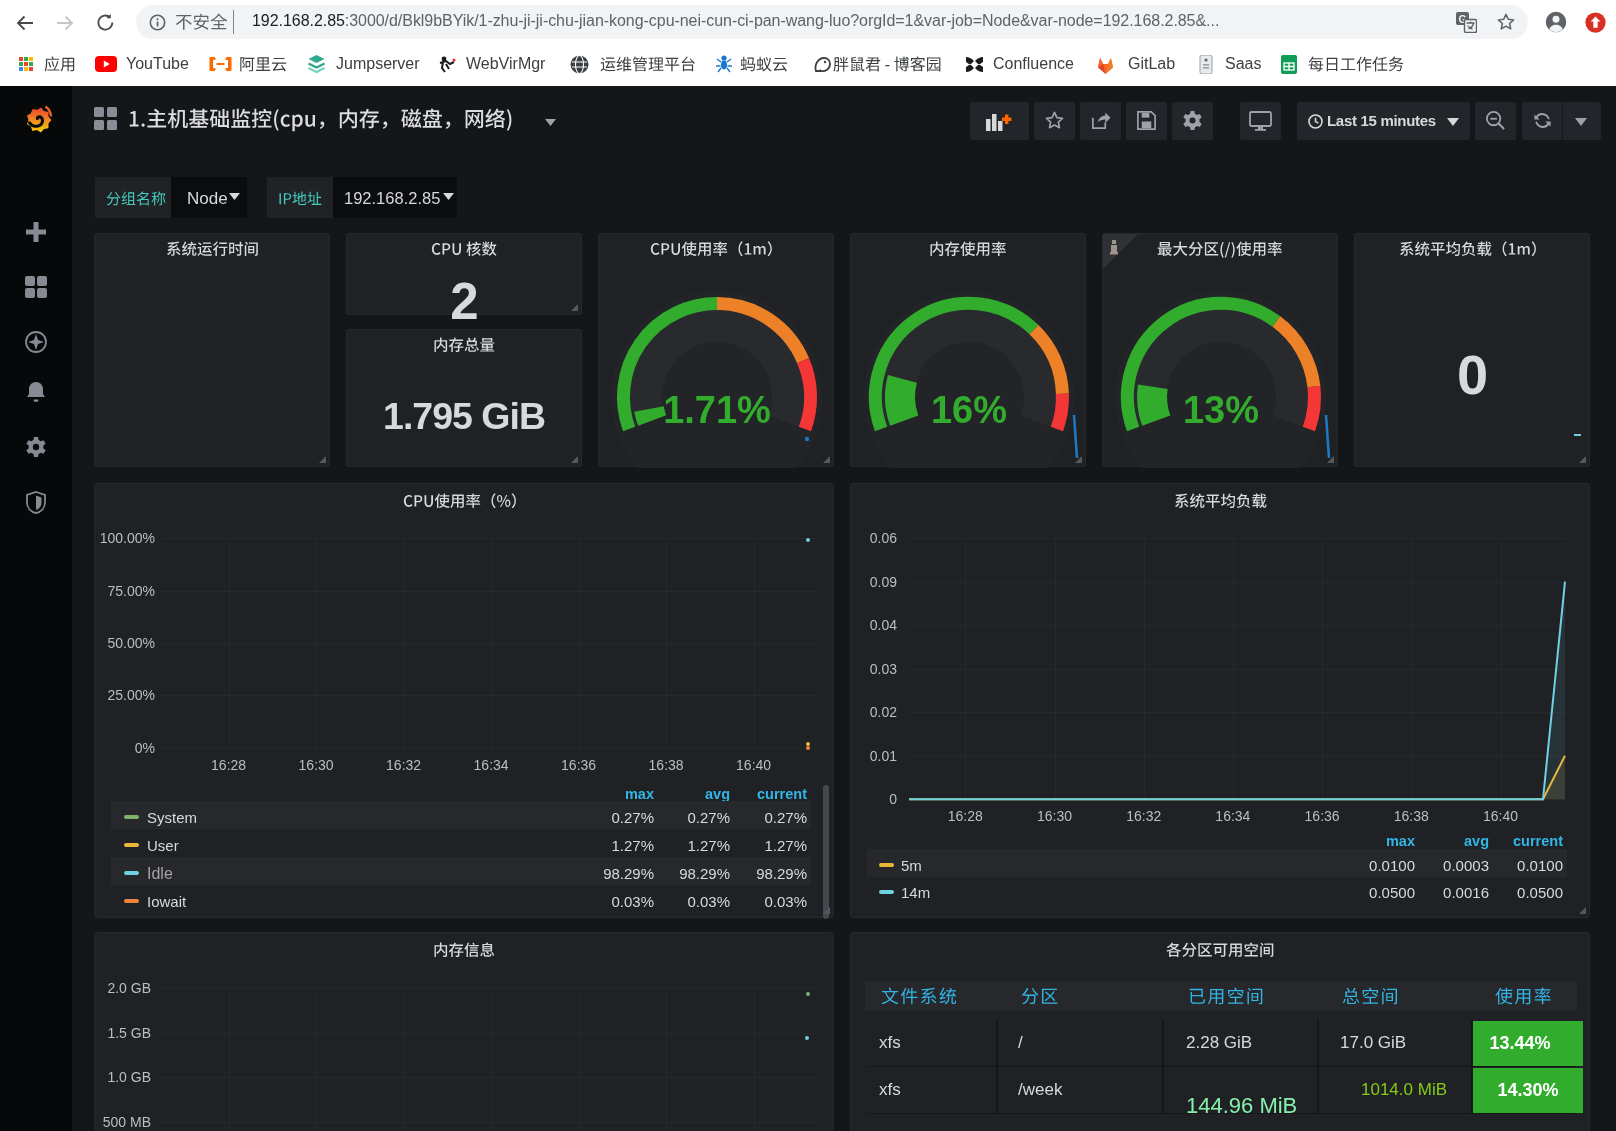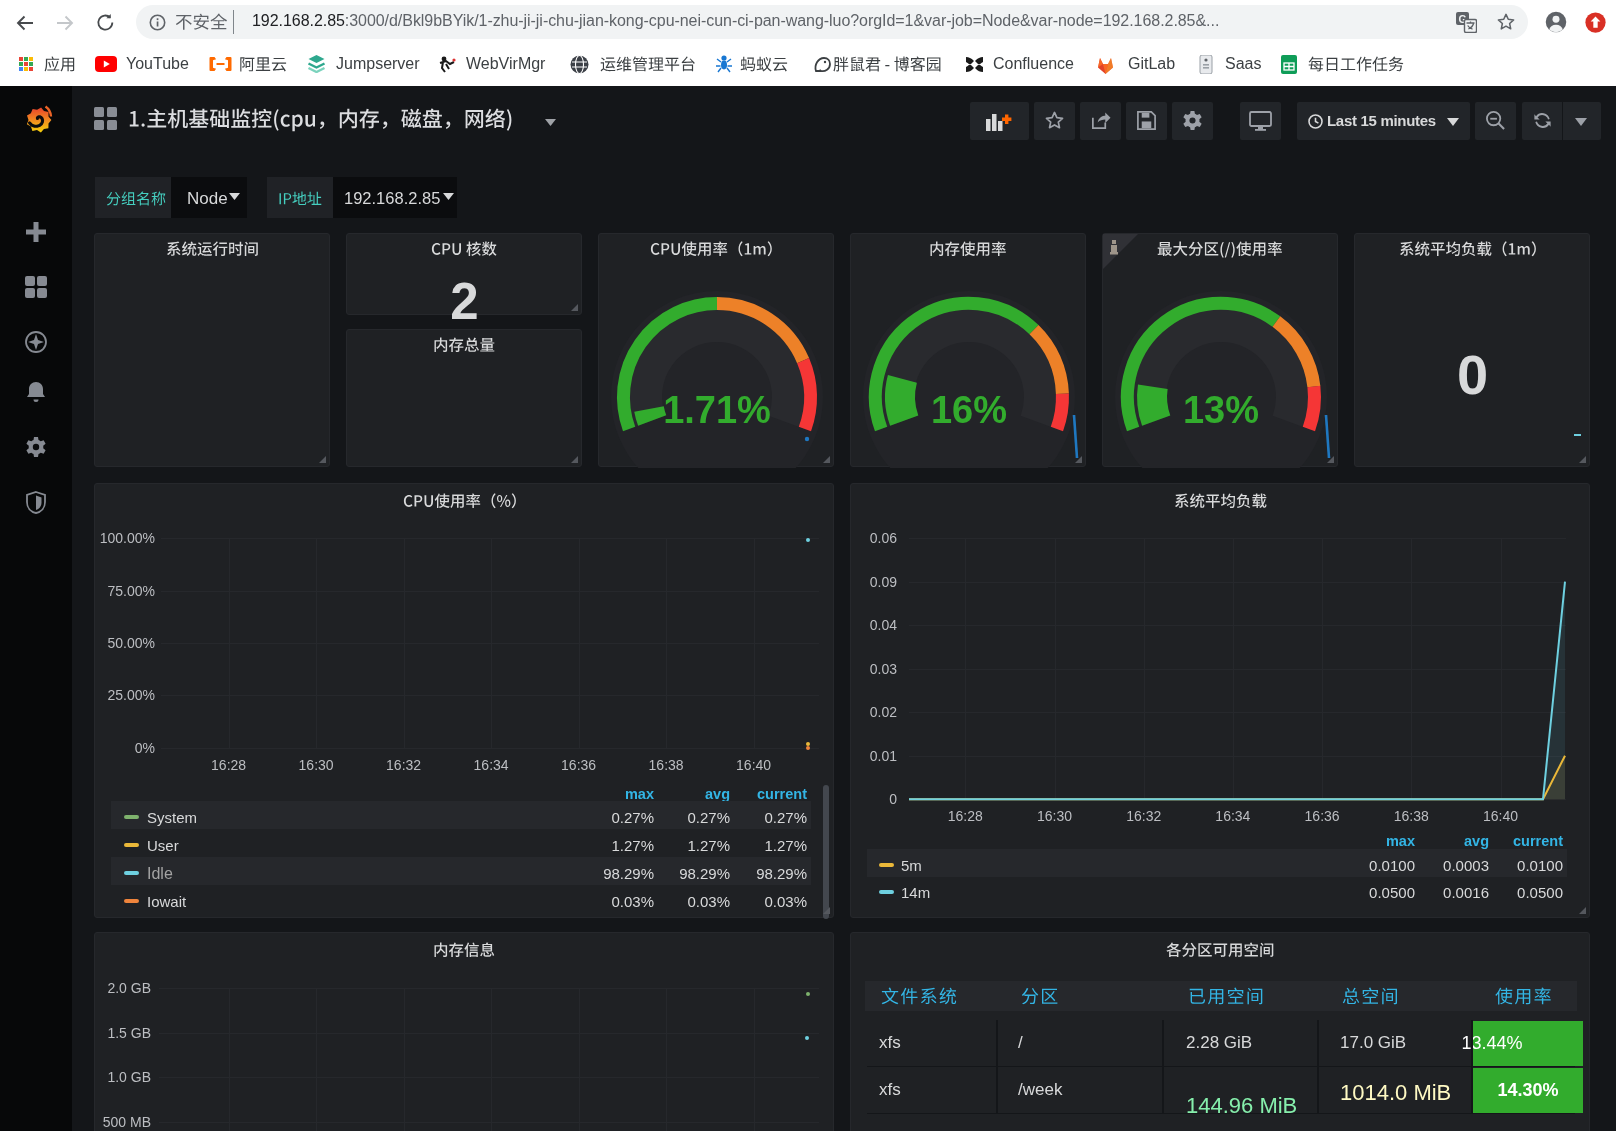--- a/index.html
+++ b/index.html
@@ -290,20 +290,21 @@
       </svg></div>
     <div class="abs" style="left:0;right:0;top:42px;text-align:center;font-size:51px;font-weight:bold;color:#d8d9da;letter-spacing:-1px;line-height:1">2</div>
     <svg class="grip" width="7" height="7" viewBox="0 0 7 7">
       <path d="M0 7h7V0z" fill="#55585e"></path>
     </svg>
   </div>
 <div class="panel" style="left:346px;top:329px;width:236px;height:138px">
     <div class="ptitle" style="top:7px"><svg width="62" height="16" viewBox="0 0 62 16" style="vertical-align:-1.86px;overflow:visible">
         <path fill="#d8d9da" d="M1.5 3.2V15H2.9V4.6H7C6.9 6.6 6.4 9.1 3.1 10.8C3.5 11 4 11.6 4.2 11.9C6.1 10.7 7.2 9.4 7.8 8C9.1 9.2 10.5 10.6 11.2 11.6L12.4 10.7C11.5 9.5 9.7 7.8 8.3 6.5C8.4 5.9 8.5 5.2 8.5 4.6H12.6V13.1C12.6 13.4 12.5 13.5 12.2 13.5C11.9 13.5 10.9 13.5 9.9 13.5C10.1 13.9 10.3 14.5 10.4 14.9C11.7 14.9 12.7 14.9 13.3 14.7C13.9 14.5 14.1 14 14.1 13.2V3.2H8.5V0.6H7V3.2Z M24.9 8.3V9.5H20.8V10.8H24.9V13.3C24.9 13.5 24.9 13.5 24.6 13.6C24.3 13.6 23.4 13.6 22.5 13.5C22.7 14 22.9 14.5 22.9 14.9C24.2 14.9 25.1 14.9 25.7 14.7C26.3 14.5 26.4 14.1 26.4 13.3V10.8H30.4V9.5H26.4V8.7C27.5 8 28.6 7.1 29.5 6.2L28.5 5.4L28.2 5.5H22.1V6.8H26.9C26.3 7.4 25.6 7.9 24.9 8.3ZM21.4 0.5C21.2 1.2 21 1.9 20.7 2.6H16.4V4H20.1C19.1 6 17.7 7.9 15.9 9.1C16.1 9.5 16.5 10.1 16.6 10.5C17.2 10.1 17.8 9.6 18.3 9.1V14.9H19.8V7.4C20.5 6.3 21.2 5.2 21.7 4H30.1V2.6H22.3C22.5 2 22.7 1.5 22.9 0.9Z M42.7 10.3C43.6 11.4 44.5 12.9 44.8 13.8L46 13.1C45.6 12.1 44.7 10.7 43.8 9.7ZM35.3 9.8V12.9C35.3 14.4 35.8 14.8 37.8 14.8C38.2 14.8 40.7 14.8 41.1 14.8C42.7 14.8 43.1 14.3 43.3 12.5C42.9 12.4 42.3 12.2 41.9 12C41.9 13.3 41.7 13.5 41 13.5C40.4 13.5 38.4 13.5 37.9 13.5C37 13.5 36.8 13.4 36.8 12.9V9.8ZM33 10.1C32.7 11.3 32.2 12.7 31.6 13.5L33 14.1C33.6 13.1 34.1 11.6 34.4 10.3ZM35.3 5H42.2V7.4H35.3ZM33.8 3.6V8.8H38.5L37.4 9.6C38.4 10.3 39.6 11.3 40.1 12.1L41.2 11.1C40.6 10.4 39.5 9.4 38.5 8.8H43.8V3.6H41.5C42 2.9 42.5 2 43 1.2L41.4 0.6C41.1 1.5 40.4 2.7 39.9 3.6H36.8L37.7 3.2C37.5 2.4 36.8 1.4 36.1 0.6L34.8 1.2C35.4 1.9 36 2.9 36.3 3.6Z M50.6 3.3H57.8V4H50.6ZM50.6 1.8H57.8V2.6H50.6ZM49.2 1V4.8H59.3V1ZM47.3 5.4V6.5H61.3V5.4ZM50.3 9.5H53.5V10.2H50.3ZM54.9 9.5H58.2V10.2H54.9ZM50.3 7.9H53.5V8.7H50.3ZM54.9 7.9H58.2V8.7H54.9ZM47.2 13.5V14.6H61.3V13.5H54.9V12.7H60V11.7H54.9V11H59.7V7.1H48.9V11H53.5V11.7H48.5V12.7H53.5V13.5Z"></path>
       </svg></div>
+    <div class="abs" style="left:0;right:0;top:68px;text-align:center;font-size:37.5px;font-weight:bold;color:#d8d9da;letter-spacing:-1px;line-height:1">1.795 GiB</div>
     <svg class="grip" width="7" height="7" viewBox="0 0 7 7">
       <path d="M0 7h7V0z" fill="#55585e"></path>
     </svg>
   </div>
 <div class="panel" style="left:598px;top:233px;width:236px;height:234px">
     <div class="ptitle" style="top:7px"><svg width="132" height="16" viewBox="0 0 132 16" style="vertical-align:-1.86px;overflow:visible">
         <path fill="#d8d9da" d="M6 13.9C7.4 13.9 8.6 13.3 9.5 12.2L8.5 11.1C7.9 11.8 7.1 12.3 6 12.3C4 12.3 2.7 10.6 2.7 7.9C2.7 5.2 4.1 3.6 6.1 3.6C7 3.6 7.7 4 8.3 4.6L9.3 3.5C8.6 2.7 7.5 2 6 2C3.1 2 0.9 4.2 0.9 8C0.9 11.7 3.1 13.9 6 13.9Z M11.5 13.6H13.3V9.3H15C17.5 9.3 19.3 8.2 19.3 5.7C19.3 3.1 17.5 2.2 15 2.2H11.5ZM13.3 7.9V3.7H14.8C16.6 3.7 17.6 4.2 17.6 5.7C17.6 7.2 16.7 7.9 14.9 7.9Z M25.7 13.9C28.3 13.9 30 12.5 30 8.7V2.2H28.2V8.9C28.2 11.4 27.2 12.3 25.7 12.3C24.3 12.3 23.3 11.4 23.3 8.9V2.2H21.5V8.7C21.5 12.5 23.2 13.9 25.7 13.9Z M40.6 0.6V2.2H36.5V3.5H40.6V4.9H36.9V9.3H40.5C40.4 10 40.2 10.7 39.8 11.4C39.1 10.9 38.5 10.2 38.1 9.5L36.8 9.9C37.4 10.9 38.1 11.7 39 12.4C38.3 12.9 37.3 13.4 35.9 13.7C36.2 14.1 36.6 14.6 36.8 15C38.3 14.5 39.4 13.9 40.1 13.2C41.7 14.1 43.5 14.6 45.7 15C45.9 14.5 46.3 14 46.6 13.6C44.4 13.4 42.5 12.9 41 12.1C41.6 11.3 41.8 10.3 42 9.3H45.9V4.9H42.1V3.5H46.4V2.2H42.1V0.6ZM38.2 6.1H40.6V7.6V8H38.2ZM42.1 6.1H44.5V8H42.1V7.6ZM35.6 0.5C34.7 2.8 33.2 5.1 31.7 6.5C31.9 6.9 32.3 7.7 32.5 8C33 7.5 33.5 6.9 34 6.2V15H35.4V4.1C36 3.1 36.5 2 36.9 1Z M49.2 1.6V7.2C49.2 9.4 49.1 12.2 47.4 14.1C47.7 14.3 48.3 14.7 48.5 15C49.6 13.8 50.2 12 50.5 10.3H54V14.8H55.5V10.3H59.3V13.1C59.3 13.4 59.2 13.5 58.9 13.5C58.6 13.5 57.6 13.5 56.6 13.4C56.8 13.8 57 14.5 57.1 14.8C58.5 14.9 59.4 14.8 60 14.6C60.6 14.4 60.8 14 60.8 13.1V1.6ZM50.7 3H54V5.2H50.7ZM59.3 3V5.2H55.5V3ZM50.7 6.6H54V8.9H50.6C50.7 8.3 50.7 7.8 50.7 7.2ZM59.3 6.6V8.9H55.5V6.6Z M75.2 3.7C74.7 4.3 73.7 5.1 73.1 5.6L74.2 6.3C74.8 5.8 75.7 5.1 76.4 4.4ZM63.2 8.3 63.9 9.5C64.9 9 66.2 8.3 67.3 7.7L67 6.6C65.6 7.3 64.2 7.9 63.2 8.3ZM63.6 4.5C64.4 5 65.5 5.8 66 6.3L67 5.4C66.5 4.9 65.4 4.2 64.6 3.7ZM72.8 7.4C73.9 8.1 75.3 9 75.9 9.6L77 8.7C76.3 8.1 74.9 7.2 73.9 6.6ZM63.2 10.5V11.8H69.4V14.9H70.9V11.8H77.2V10.5H70.9V9.3H69.4V10.5ZM69 0.8C69.2 1.1 69.4 1.5 69.6 1.9H63.5V3.2H69C68.6 3.9 68.2 4.4 68 4.6C67.8 4.9 67.5 5.1 67.3 5.1C67.4 5.4 67.6 6 67.7 6.3C67.9 6.2 68.3 6.1 69.8 6C69.1 6.7 68.6 7.2 68.3 7.4C67.8 7.8 67.4 8.1 67 8.2C67.1 8.5 67.3 9.1 67.4 9.4C67.8 9.2 68.3 9.1 72.2 8.8C72.4 9.1 72.5 9.3 72.6 9.6L73.8 9.1C73.5 8.3 72.7 7.2 72 6.4L70.9 6.8C71.2 7.1 71.4 7.4 71.6 7.7L69.3 7.9C70.7 6.9 72 5.5 73.1 4.2L72 3.5C71.7 4 71.3 4.4 71 4.8L69.2 4.9C69.7 4.4 70.1 3.8 70.5 3.2H77V1.9H71.3C71.1 1.4 70.8 0.9 70.4 0.4Z M88.5 7.8C88.5 10.9 89.8 13.4 91.5 15.2L92.7 14.6C91 12.8 89.9 10.6 89.9 7.8C89.9 4.9 91 2.7 92.7 0.9L91.5 0.3C89.8 2.1 88.5 4.6 88.5 7.8Z M94.7 13.6H101.3V12.2H99V2.2H97.7C97 2.6 96.3 2.9 95.2 3.1V4.2H97.2V12.2H94.7Z M103.6 13.6H105.4V7.6C106.1 6.8 106.7 6.4 107.3 6.4C108.3 6.4 108.7 7 108.7 8.5V13.6H110.5V7.6C111.2 6.8 111.8 6.4 112.4 6.4C113.4 6.4 113.8 7 113.8 8.5V13.6H115.6V8.3C115.6 6.1 114.8 4.9 113 4.9C111.9 4.9 111.1 5.6 110.2 6.5C109.9 5.5 109.2 4.9 107.9 4.9C106.8 4.9 106 5.5 105.2 6.3H105.2L105.1 5.1H103.6Z M121.8 7.8C121.8 4.6 120.5 2.1 118.7 0.3L117.6 0.9C119.3 2.7 120.4 4.9 120.4 7.8C120.4 10.6 119.3 12.8 117.6 14.6L118.7 15.2C120.5 13.4 121.8 10.9 121.8 7.8Z"></path>
       </svg></div>
     <svg class="abs" style="left:0;top:0" width="236" height="234" viewBox="0 0 236 234">
       <circle cx="118" cy="163" r="106" fill="#232428"></circle>
@@ -528,25 +529,25 @@
         <path fill="#33b5e5" d="M13.7 12C14.7 13.2 15.7 14.9 16.1 16L17.2 15.3C16.8 14.2 15.7 12.6 14.7 11.4ZM7.4 11C8.6 11.8 10 13.1 10.6 14L11.6 13.1C11 12.3 9.6 11 8.4 10.2ZM5.1 11.5V15.2C5.1 16.7 5.6 17.1 7.8 17.1C8.2 17.1 11.3 17.1 11.8 17.1C13.5 17.1 13.9 16.6 14.1 14.5C13.7 14.4 13.1 14.2 12.8 14C12.7 15.6 12.6 15.9 11.7 15.9C11 15.9 8.4 15.9 7.8 15.9C6.7 15.9 6.5 15.8 6.5 15.2V11.5ZM2.5 11.8C2.1 13.2 1.5 14.8 0.8 15.7L2 16.3C2.8 15.2 3.4 13.5 3.7 12ZM4.8 5.6H13.3V8.8H4.8ZM3.3 4.4V10.1H14.8V4.4H11.8C12.5 3.4 13.1 2.3 13.7 1.3L12.3 0.7C11.8 1.8 11.1 3.3 10.3 4.4H6.7L7.7 3.8C7.4 3 6.6 1.7 5.8 0.8L4.6 1.3C5.4 2.2 6.1 3.5 6.4 4.4Z M29.5 6.2C31.3 7.1 33.7 8.6 34.9 9.4L35.8 8.4C34.6 7.5 32.1 6.2 30.3 5.3ZM26.2 5.2C24.8 6.4 23 7.7 20.8 8.4L21.6 9.6C23.7 8.7 25.7 7.3 27.1 6ZM20.7 15.4V16.7H36V15.4H29V10.9H34.1V9.7H22.6V10.9H27.6V15.4ZM26.9 1C27.2 1.6 27.6 2.3 27.8 2.9H20.7V7H22V4.2H34.6V6.5H36V2.9H29.5C29.2 2.2 28.7 1.3 28.3 0.6Z M40.2 4.8V17.3H41.6V4.8ZM40.5 1.6C41.3 2.4 42.3 3.5 42.7 4.2L43.8 3.5C43.4 2.8 42.4 1.7 41.6 1ZM45.4 10.5H49.7V13H45.4ZM45.4 7H49.7V9.4H45.4ZM44.2 5.9V14.1H51V5.9ZM44.9 1.7V3H53.6V15.6C53.6 15.9 53.6 15.9 53.3 16C53.1 16 52.4 16 51.6 15.9C51.8 16.3 52 16.9 52 17.2C53.1 17.2 53.9 17.2 54.4 17C54.9 16.7 55 16.4 55 15.6V1.7Z"></path>
       </svg></div>
     <div class="abs" style="left:644px;top:54px"><svg width="58" height="18" viewBox="0 0 58 18" style="vertical-align:-2.16px;overflow:visible">
         <path fill="#33b5e5" d="M10.8 0.8V2.7H5.8V4H10.8V5.7H6.3V10.7H10.7C10.6 11.7 10.3 12.6 9.7 13.5C8.8 12.8 8 12 7.4 11.1L6.3 11.4C7 12.6 7.8 13.6 8.9 14.4C8.1 15.1 6.9 15.8 5.1 16.2C5.4 16.5 5.8 17 5.9 17.3C7.8 16.8 9.1 16 10 15.1C11.8 16.2 14.1 17 16.7 17.3C16.9 16.9 17.2 16.4 17.5 16.1C14.9 15.8 12.6 15.2 10.8 14.2C11.5 13.1 11.9 12 12 10.7H16.7V5.7H12.1V4H17.3V2.7H12.1V0.8ZM7.6 6.9H10.8V8.7L10.8 9.6H7.6ZM12.1 6.9H15.4V9.6H12.1L12.1 8.7ZM5 0.7C3.9 3.4 2.2 6.1 0.4 7.8C0.6 8.1 1 8.8 1.1 9.1C1.8 8.5 2.5 7.7 3.1 6.8V17.4H4.4V4.8C5.1 3.6 5.8 2.4 6.3 1.1Z M22.1 2V8.5C22.1 11.1 21.9 14.2 19.9 16.5C20.2 16.6 20.7 17.1 20.9 17.4C22.3 15.8 22.9 13.8 23.2 11.8H27.7V17.1H29.1V11.8H33.9V15.4C33.9 15.8 33.8 15.9 33.4 15.9C33.1 15.9 31.9 15.9 30.6 15.9C30.8 16.2 31 16.8 31.1 17.2C32.8 17.2 33.8 17.2 34.4 17C35 16.7 35.3 16.3 35.3 15.4V2ZM23.4 3.3H27.7V6.2H23.4ZM33.9 3.3V6.2H29.1V3.3ZM23.4 7.5H27.7V10.5H23.3C23.4 9.8 23.4 9.1 23.4 8.5ZM33.9 7.5V10.5H29.1V7.5Z M53.5 4.3C52.9 5 51.8 6 51 6.6L52 7.2C52.8 6.7 53.8 5.8 54.7 5ZM39.6 9.8 40.3 10.9C41.5 10.3 43 9.5 44.3 8.7L44.1 7.7C42.4 8.5 40.7 9.3 39.6 9.8ZM40.1 5.1C41.1 5.7 42.3 6.6 42.8 7.2L43.8 6.4C43.2 5.7 42 4.9 41 4.3ZM50.8 8.5C52 9.3 53.6 10.3 54.3 11.1L55.3 10.2C54.5 9.5 52.9 8.5 51.7 7.8ZM39.5 12.2V13.5H46.9V17.3H48.3V13.5H55.7V12.2H48.3V10.7H46.9V12.2ZM46.4 0.9C46.7 1.4 47 1.9 47.3 2.3H39.9V3.6H46.5C45.9 4.4 45.3 5.2 45.1 5.4C44.8 5.7 44.6 5.9 44.3 6C44.4 6.3 44.6 6.9 44.7 7.1C45 7 45.4 6.9 47.4 6.8C46.6 7.7 45.8 8.4 45.4 8.7C44.8 9.2 44.3 9.5 43.9 9.6C44.1 9.9 44.3 10.5 44.3 10.7C44.7 10.6 45.3 10.5 50 10C50.3 10.4 50.4 10.7 50.6 11L51.6 10.5C51.3 9.7 50.3 8.4 49.5 7.5L48.5 7.9C48.8 8.2 49.1 8.6 49.4 9L46.2 9.3C47.8 8 49.4 6.4 50.8 4.8L49.7 4.1C49.3 4.6 48.9 5.1 48.5 5.6L46.2 5.8C46.8 5.1 47.4 4.4 47.9 3.6H55.5V2.3H48.8C48.6 1.8 48.2 1.1 47.7 0.6Z"></path>
       </svg></div>
     <div class="abs" style="left:28px;top:100.0px;font-size:17px;color:#d8d9da">xfs</div>
     <div class="abs" style="left:167px;top:100.0px;font-size:17px;color:#d8d9da">/</div>
     <div class="abs" style="left:335px;top:100.0px;font-size:17px;color:#d8d9da">2.28 GiB</div>
     <div class="abs" style="left:489px;top:100.0px;font-size:17px;color:#d8d9da">17.0 GiB</div>
     <div class="abs" style="left:622px;top:88.0px;width:110px;height:45px;background:#32ac2d"></div>
-    <div class="abs" style="left:586px;top:100.0px;width:110px;text-align:center;font-size:18px;font-weight:normal;color:#fff">13.44%</div>
+    <div class="abs" style="left:614px;top:100.0px;width:110px;text-align:center;font-size:18px;font-weight:bold;color:#fff">13.44%</div>
     <div class="abs" style="left:16px;top:133.0px;width:708px;height:1.2px;background:#141619"></div>
     <div class="abs" style="left:28px;top:147.2px;font-size:17px;color:#d8d9da">xfs</div>
     <div class="abs" style="left:167px;top:147.2px;font-size:17px;color:#d8d9da">/week</div>
     <div class="abs" style="left:335px;top:160px;font-size:22px;color:#86efac">144.96 MiB</div>
-    <div class="abs" style="left:489px;top:147.2px;font-size:22px;color:#fef9c3">1014.0 MiB</div>
+    <div class="abs" style="left:510px;top:147.2px;font-size:17px;color:#84cc16">1014.0 MiB</div>
     <div class="abs" style="left:622px;top:135.2px;width:110px;height:45px;background:#32ac2d"></div>
     <div class="abs" style="left:622px;top:147.2px;width:110px;text-align:center;font-size:18px;font-weight:bold;color:#fff">14.30%</div>
     <div class="abs" style="left:16px;top:180.2px;width:708px;height:1.2px;background:#141619"></div>
     <div class="abs" style="left:145.3px;top:87px;width:2px;height:94px;background:#141619"></div>
     <div class="abs" style="left:311.3px;top:87px;width:2px;height:94px;background:#141619"></div>
     <div class="abs" style="left:466.4px;top:87px;width:2px;height:94px;background:#141619"></div>
     <div class="abs" style="left:620px;top:87px;width:2px;height:94px;background:#141619"></div>
   </div>
 </body></html>

